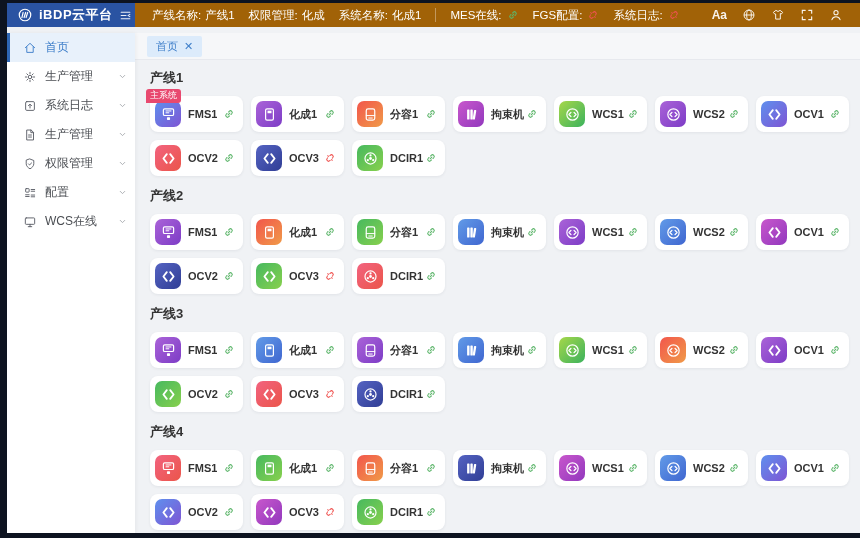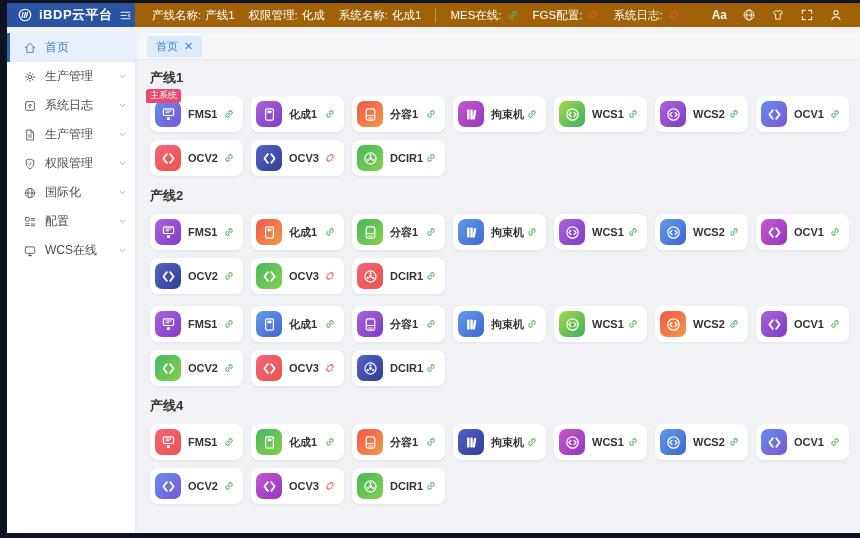--- a/index.html
+++ b/index.html
@@ -209,35 +209,20 @@
           </svg>
         </span>
     <span class="side-label">权限管理</span>
     <span class="chev">
       <svg width="9" height="9" viewBox="0 0 24 24" fill="none" stroke="currentColor" stroke-width="2.4" stroke-linecap="round">
             <path d="M6 9l6 6 6-6"></path>
           </svg>
     </span>
   </div>
 
-  <div class="side-item">
-    <span class="side-icon">
-          <svg width="14" height="14" viewBox="0 0 24 24" fill="none" stroke="#5a5e66" stroke-width="1.6" stroke-linecap="round" stroke-linejoin="round">
-            <circle cx="12" cy="12" r="8"></circle>
-            <ellipse cx="12" cy="12" rx="3.6" ry="8"></ellipse>
-            <path d="M4 12h16"></path>
-          </svg>
-        </span>
-    <span class="side-label">国际化</span>
-    <span class="chev">
-      <svg width="9" height="9" viewBox="0 0 24 24" fill="none" stroke="currentColor" stroke-width="2.4" stroke-linecap="round">
-            <path d="M6 9l6 6 6-6"></path>
-          </svg>
-    </span>
-  </div>
 
   <div class="side-item">
     <span class="side-icon">
           <svg width="14" height="14" viewBox="0 0 24 24" fill="none" stroke="#5a5e66" stroke-width="1.6" stroke-linecap="round" stroke-linejoin="round">
             <rect x="4.5" y="4.5" width="6" height="6" rx="1"></rect>
             <path d="M14 6h6M14 9h6M4.5 15h6M4.5 18h6M14 15.5h6M14 18.5h6"></path>
           </svg>
         </span>
     <span class="side-label">配置</span>
     <span class="chev">
@@ -627,20 +612,21 @@
                   <path d="M9.5 12h5"></path>
                   <path d="M10 8.5H7.8a3.5 3.5 0 0 0 0 7H10"></path>
                   <path d="M14 8.5h2.2a3.5 3.5 0 0 1 0 7H14"></path>
                 </svg>
               </span>
   </div>
 </div>
   </div>
 
   <div class="section">
+    <div class="section-title">产线3</div>
     <div class="cards">
   <div class="card">
     <span class="card-icon" style="background: linear-gradient(135deg, rgb(170, 99, 216), rgb(125, 60, 198));">
                 <svg viewBox="0 0 24 24" fill="none" stroke="#fff" stroke-width="1.7" stroke-linecap="round" stroke-linejoin="round">
                   <rect x="4.8" y="4" width="14.4" height="9.4" rx="1.8"></rect>
                   <path d="M8.5 7h7M8.5 9.6h4" stroke-width="1.4"></path>
                   <rect x="9.8" y="15.8" width="4.4" height="4" rx="1" fill="#fff" stroke="none"></rect>
                 </svg>
               </span>
     <span class="card-label">FMS1</span>

